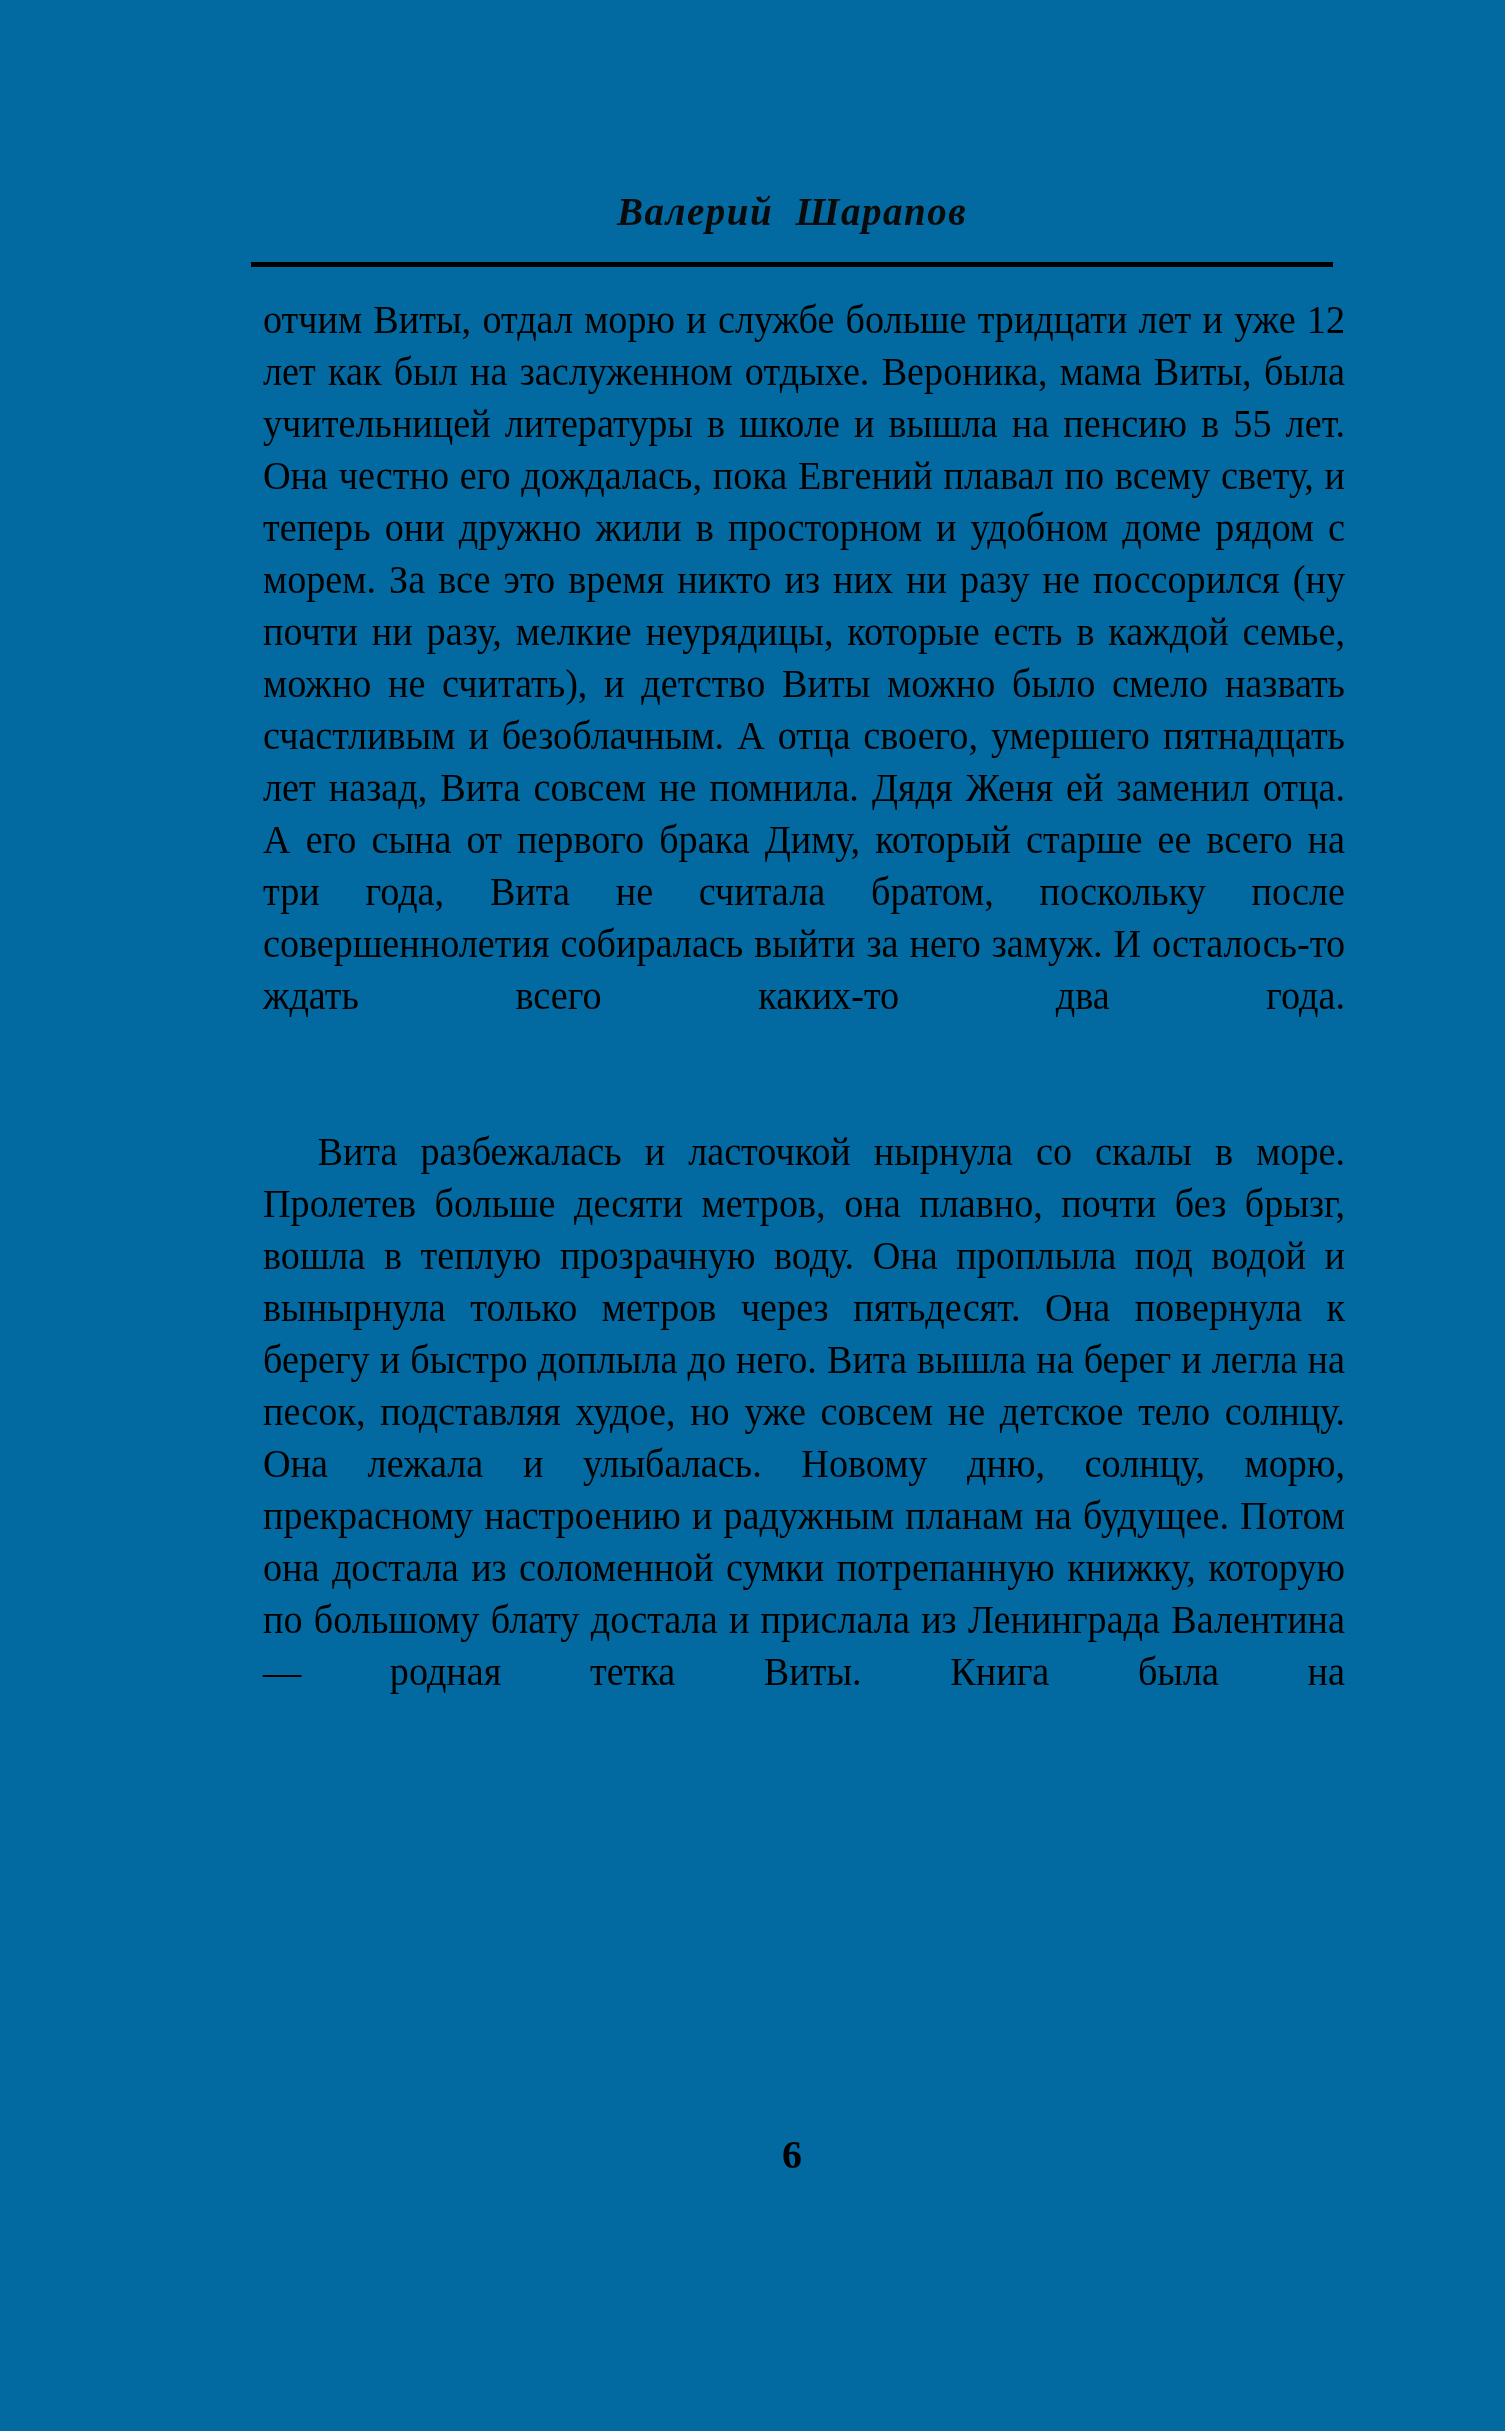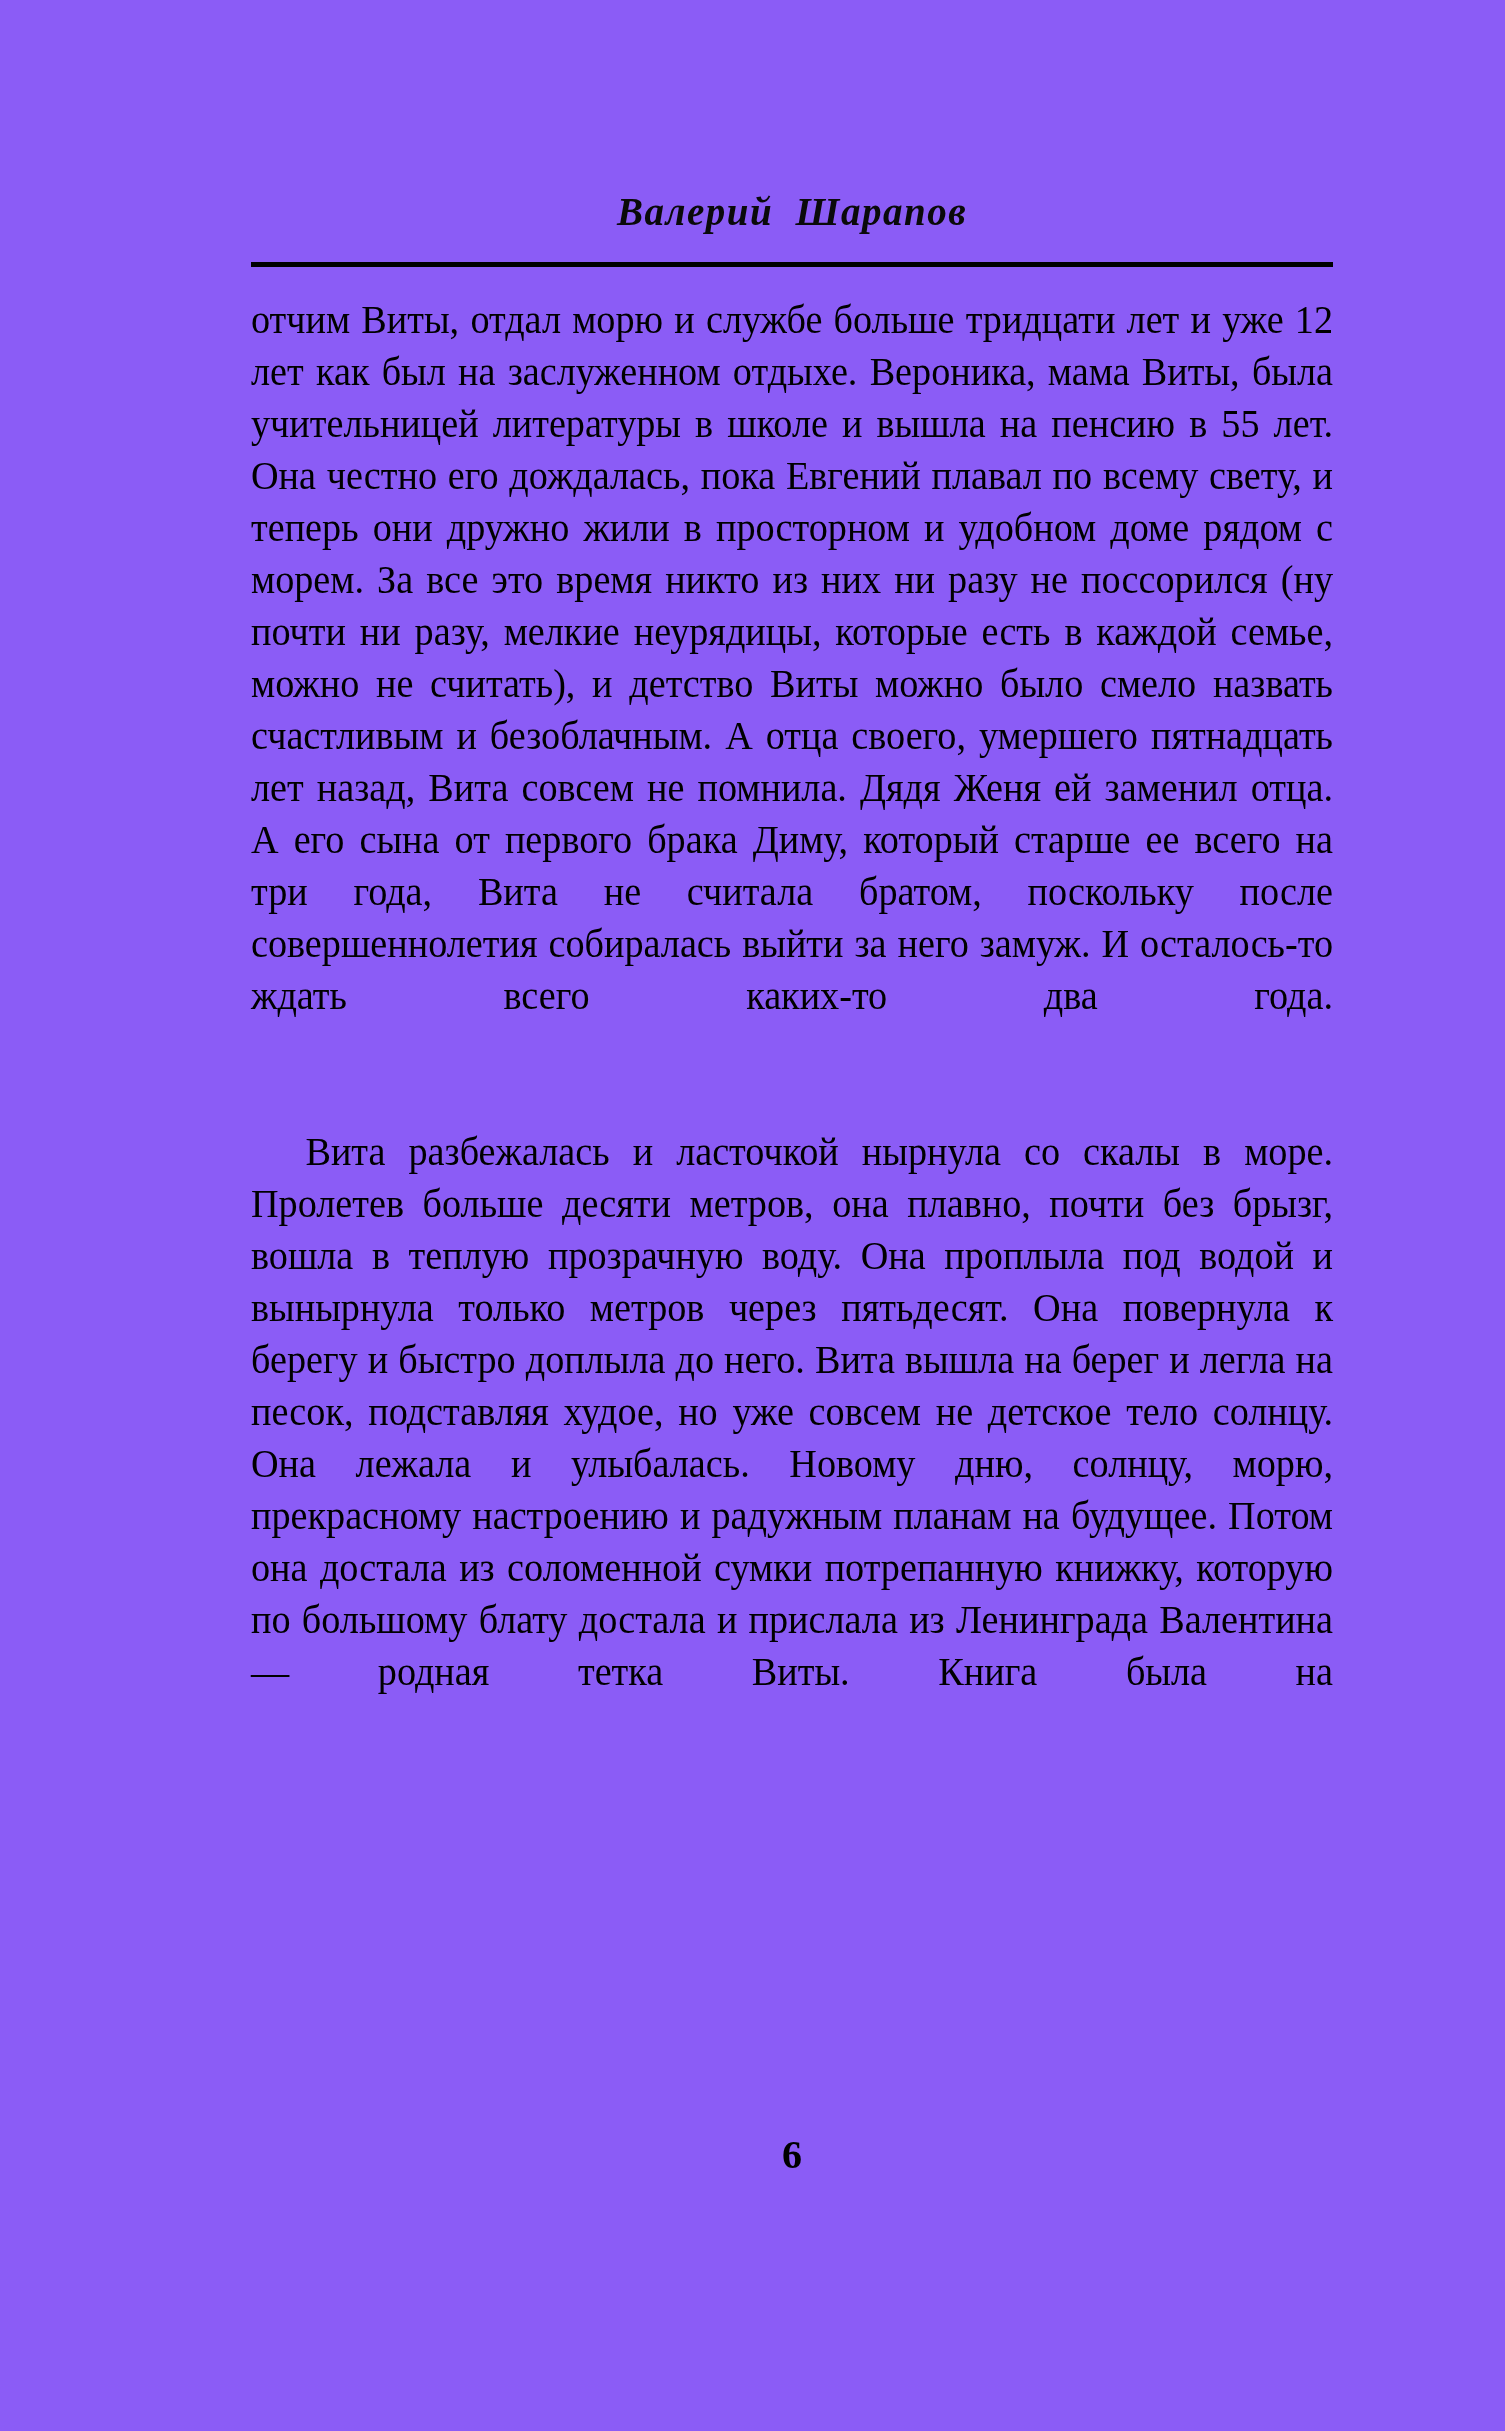--- a/index.html
+++ b/index.html
@@ -15,21 +15,21 @@
     color: #000000;
     overflow: hidden;
   }
 
   .page {
     position: absolute;
     left: 0;
     top: 0;
     width: 1506px;
     height: 2432px;
-    background: #8b5cf6;
+    background: #0369a1;
   }
 
   .content-frame {
     position: absolute;
     left: 251px;
     top: 0;
     width: 1082px;
     height: 2432px;
   }
 
@@ -58,21 +58,21 @@
     left: 0px;
     top: 262px;
     width: 1082px;
     height: 4.9px;
     background: #000000;
   }
 
   
   .body-block {
     position: absolute;
-    left: 0px;
+    left: 12px;
     top: 294px;
     width: 1082px;
   }
 
   .para {
     margin: 0;
     padding: 0;
     font-family: "Liberation Serif", "DejaVu Serif", serif;
     font-size: 40px;
     line-height: 52px;

